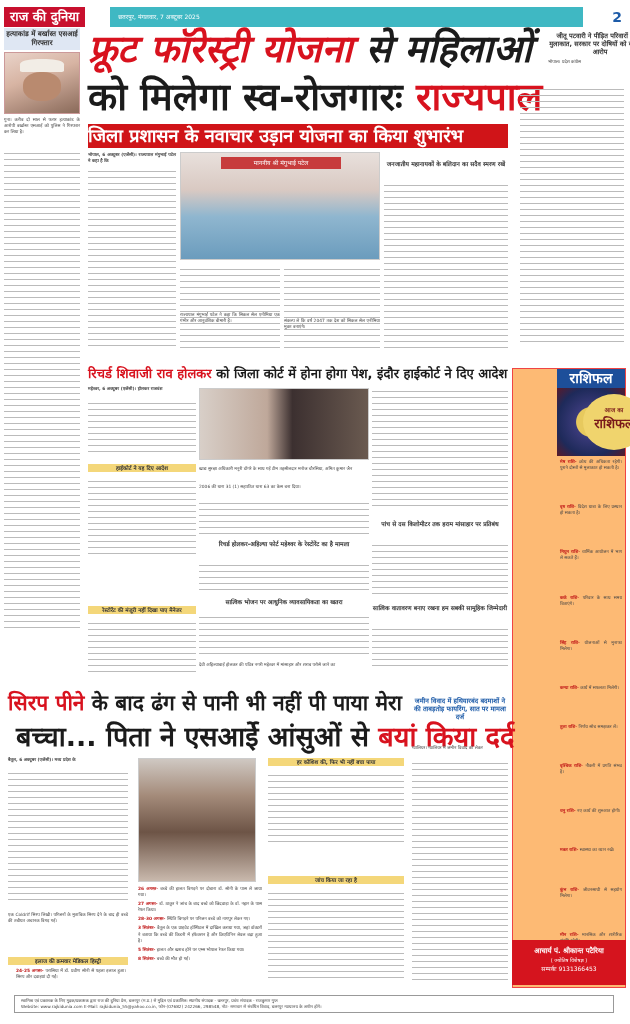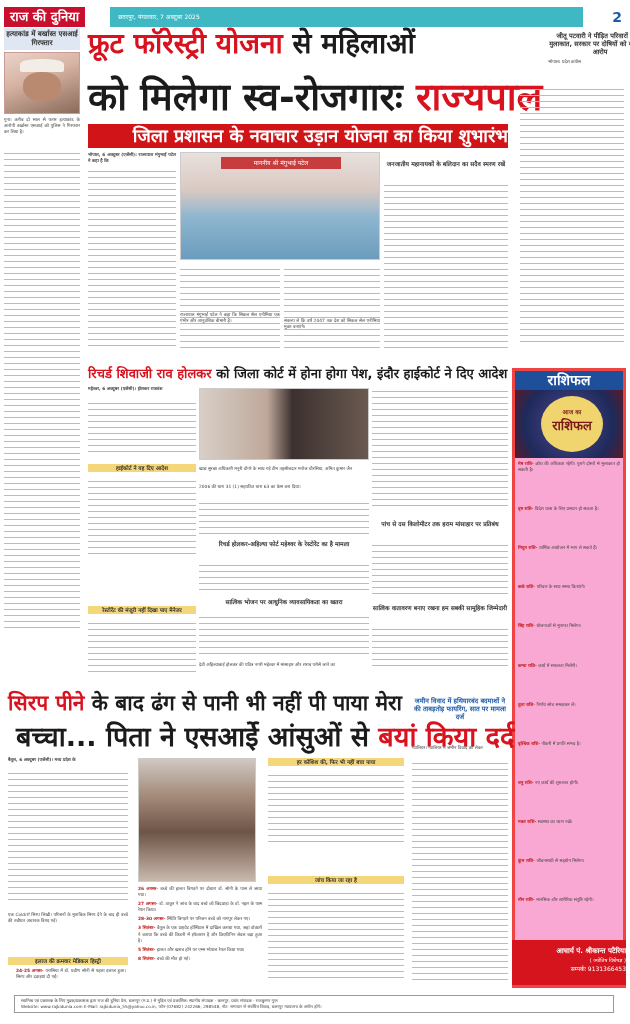--- a/index.html
+++ b/index.html
@@ -21,33 +21,33 @@
   .left-top { position: absolute; left: 4px; top: 28px; width: 76px; }
   .kicker { font-size: 7px; font-weight: bold; color: #333; text-align: center; line-height: 9px; padding: 2px 0; background: #dfe7f3; }
   .photo { background: linear-gradient(160deg, #e9d3c9 0%, #d7b4a3 40%, #8a6a5a 100%); border: 1px solid #c99; position: relative; }
   .photo-cap { position: absolute; left: 20%; top: 10%; width: 60%; height: 22%; background: #f2ede6; border-radius: 40% 40% 10% 10%; }
   .photo-face { position: absolute; left: 24%; top: 32%; width: 52%; height: 48%; background: #b98a6f; border-radius: 45%; }
 
   .headline { position: absolute; font-weight: bold; line-height: 1; white-space: nowrap; }
   .red { color: #d8121e; }
   .dark { color: #1b1b1b; }
 
-  .banner-strip { position: absolute; background: #d01418; color: #fff; font-size: 18px; font-weight: bold; text-align: right; line-height: 24px; }
+  .banner-strip { position: absolute; background: #d01418; color: #fff; font-size: 18px; font-weight: bold; text-align: left; line-height: 24px; }
 
   .pic { position: absolute; border: 1px solid #ccc; }
   .sub-head { position: absolute; font-size: 6px; font-weight: bold; color: #333; text-align: center; line-height: 8px; }
   .hl-bar { position: absolute; background: #f4d77a; font-size: 5.5px; font-weight: bold; text-align: center; line-height: 8px; color: #333; }
 
-  .rashi { position: absolute; left: 512px; top: 368px; width: 114px; height: 620px; background: #f9a8d4; border: 3px solid #ef4444; }
+  .rashi { position: absolute; left: 512px; top: 368px; width: 114px; height: 620px; background: #fdba74; border: 1px solid #ef4444; padding-left: 44px; }
   .rashi-header { background: #1d4f9a; color: #fff; font-weight: bold; font-size: 14px; text-align: center; line-height: 19px; }
   .rashi-img { height: 68px; background: radial-gradient(circle at 50% 50%, #e7c95e 0 30%, #3a3a7a 32%, #1e2a5a 70%, #5a1a2a 100%); position: relative; }
   .rashi-badge { position: absolute; left: 26px; top: 6px; width: 62px; height: 56px; border-radius: 50%; background: #f0d46d; color: #7a1a1a; text-align: center; }
   .rashi-badge .s { font-size: 6px; font-weight: bold; margin-top: 12px; }
   .rashi-badge .b { font-size: 13px; font-weight: bold; }
-  .astro { position: absolute; left: 512px; top: 940px; width: 114px; height: 45px; background: #d5141e; color: #fff; text-align: right; }
+  .astro { position: absolute; left: 512px; top: 940px; width: 114px; height: 45px; background: #d5141e; color: #fff; text-align: center; }
   .astro .n { font-size: 7px; font-weight: bold; margin-top: 6px; }
   .astro .r { font-size: 5px; margin-top: 2px; }
   .astro .p { font-size: 6px; margin-top: 2px; }
 
   .footer { position: absolute; left: 14px; top: 995px; width: 600px; height: 18px; border: 1px solid #999; font-size: 4.2px; line-height: 6px; color: #444; padding: 2px 6px; white-space: nowrap; overflow: hidden; }
 
   .right-top { position: absolute; left: 548px; top: 32px; width: 104px; text-align: center; font-size: 6.5px; font-weight: bold; line-height: 8px; color: #333; }
 </style>
 </head>
 <body>
@@ -142,21 +142,21 @@
     <span></span>
     <span></span>
     <span></span>
     <span></span>
     <span></span>
     <span></span>
     <span></span>
     <span></span>
 </div>
 
-<div class="headline" style="left:88px;top:30px;font-size:28px;">
+<div class="headline" style="left:88px;top:30px;font-size:38px;font-style:italic;">
   <span class="red">फ्रूट फॉरेस्ट्री योजना</span>
   <span class="dark">से महिलाओं</span>
 </div>
 <div class="headline" style="left:88px;top:78px;font-size:38px;">
   <span class="dark">को मिलेगा स्व-रोजगारः</span>
   <span class="red">राज्यपाल</span>
 </div>
 <div class="banner-strip" style="left:88px;top:124px;width:420px;">जिला प्रशासन के नवाचार उड़ान योजना का किया शुभारंभ</div>
 
 <div class="right-top">

